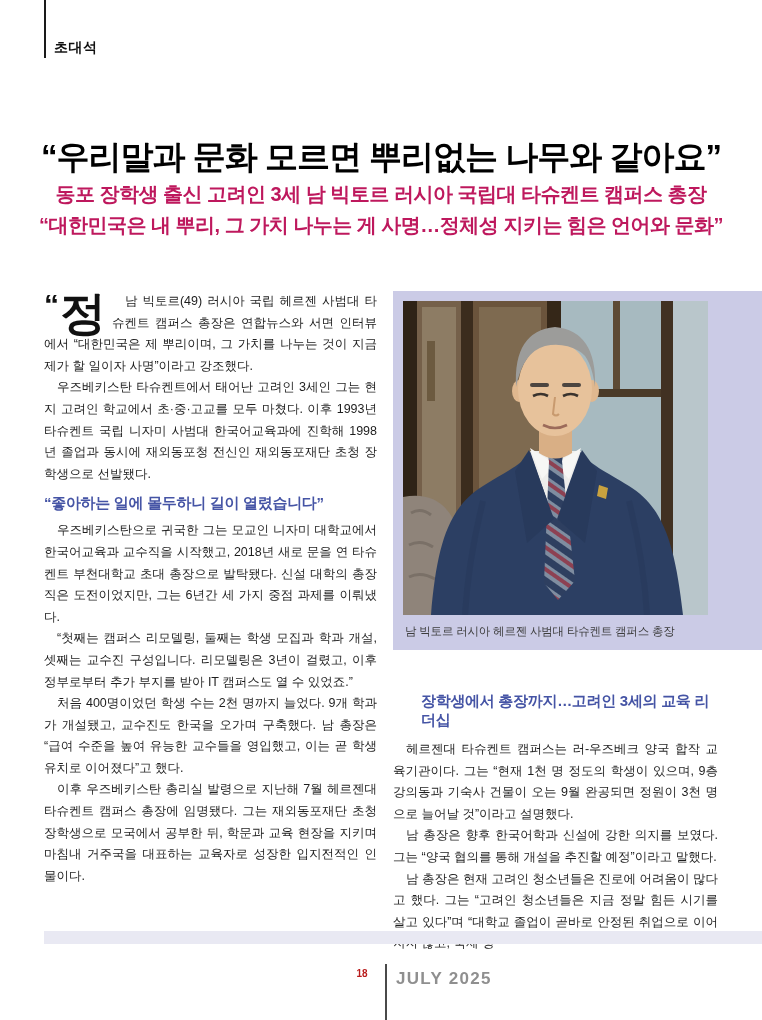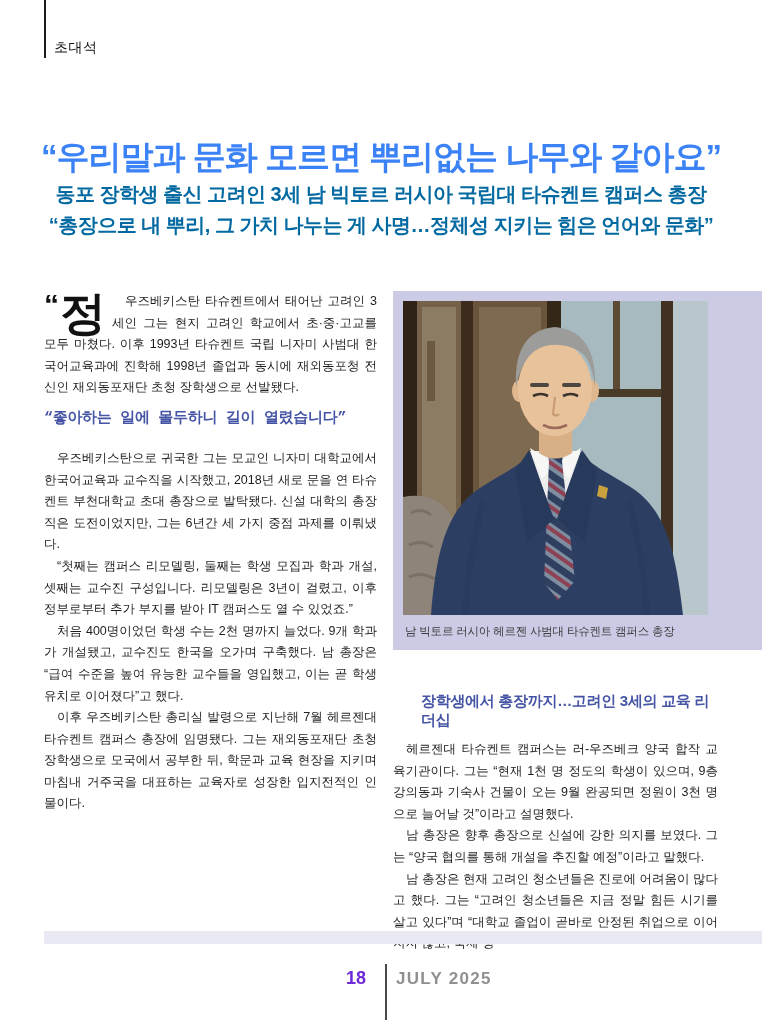--- a/index.html
+++ b/index.html
@@ -2,71 +2,72 @@
 <html><head>
 <meta charset="utf-8">
 <style>
   html,body{margin:0;padding:0;background:#fff;}
   .page{
     position:relative;width:762px;height:1020px;background:#ffffff;overflow:hidden;
     font-family:"Liberation Sans",sans-serif;color:#1c1c1c;
   }
   
   .kicker-rule{position:absolute;left:44px;top:0;width:2px;height:58px;background:#1a1a1a;}
-  .kicker{position:absolute;left:54px;top:39px;font-size:14px;font-weight:400;color:#111;letter-spacing:0.5px;}
+  .kicker{position:absolute;left:54px;top:39px;font-size:14px;font-weight:700;color:#111;letter-spacing:0.5px;}
   
   .headline{position:absolute;left:0;right:0;top:113px;text-align:center;
-    font-size:33px;font-weight:800;color:#3b82f6;letter-spacing:-1px;}
-  .deck{position:absolute;left:0;right:0;text-align:center;font-weight:800;color:#0369a1;
+    font-size:33px;font-weight:800;color:#000000;letter-spacing:-1px;}
+  .deck{position:absolute;left:0;right:0;text-align:center;font-weight:800;color:#be185d;
     font-size:20px;letter-spacing:-0.5px;}
   .deck1{top:181px;}
   .deck2{top:212px;}
   
   .columns{position:absolute;left:44px;top:291px;width:674px;display:flex;gap:16px;}
   .col-left{width:333px;}
   .col-right{width:325px;}
   p.body{margin:0;font-size:12.5px;line-height:21.6px;text-align:justify;
     word-break:break-all;color:#1d1d1d;text-indent:13px;}
   p.body.noindent{text-indent:0;}
   .lead .open-q{float:left;font-size:30px;font-weight:800;line-height:24px;margin:2px 1px 0 0;color:#111;}
   .lead .initial{float:left;font-size:46px;line-height:41px;font-weight:700;margin:2px 6px 0 0;color:#111;}
   .sec-heading{margin:0;font-size:15px;font-weight:800;color:#4554a5;letter-spacing:-0.3px;}
-  .sec-heading.left{margin-top:9px;margin-bottom:21px;font-family:Liberation Mono, monospace;}
+  .sec-heading.left{margin-top:9px;margin-bottom:7px;}
   .sec-heading.right{margin-top:42px;margin-bottom:9px;margin-left:28px;}
   
   .photo-panel{width:389px;box-sizing:border-box;background:#cbcbe6;padding:10px 10px 6px;}
   .photo-frame{width:305px;height:314px;overflow:hidden;}
   .photo-frame svg{display:block;}
   .photo-caption{padding:9px 2px 5px;font-size:11.5px;color:#3c3c3c;letter-spacing:-0.2px;}
   
   .footer-bar{position:absolute;left:44px;right:0;top:931px;height:13px;background:#e9e9f3;}
-  .page-num{position:absolute;left:346px;top:968px;width:32px;text-align:left;
-    font-size:18px;font-weight:800;color:#6d28d9;}
+  .page-num{position:absolute;left:346px;top:968px;width:32px;text-align:center;
+    font-size:10px;font-weight:800;color:#b91c1c;}
   .footer-rule{position:absolute;left:385px;top:964px;width:2px;height:56px;background:#4a4a4a;}
   .issue{position:absolute;left:396px;top:969px;font-size:17px;font-weight:700;
     color:#8f8f8f;letter-spacing:1.3px;}
 </style>
 </head>
 <body>
 
 <div class="page">
 
   <div class="kicker-rule"></div>
   <div class="kicker">초대석</div>
 
   <h1 class="headline">“우리말과 문화 모르면 뿌리없는 나무와 같아요”</h1>
   <div class="deck deck1">동포 장학생 출신 고려인 3세 남 빅토르 러시아 국립대 타슈켄트 캠퍼스 총장</div>
-  <div class="deck deck2">“총장으로 내 뿌리, 그 가치 나누는 게 사명…정체성 지키는 힘은 언어와 문화”</div>
+  <div class="deck deck2">“대한민국은 내 뿌리, 그 가치 나누는 게 사명…정체성 지키는 힘은 언어와 문화”</div>
 
   <div class="columns">
 
     <div class="col-left">
       <p class="body noindent lead">
         <span class="open-q">“</span><span class="initial">정</span>
       </p>
+      <p class="body">남 빅토르(49) 러시아 국립 헤르젠 사범대 타슈켄트 캠퍼스 총장은 연합뉴스와 서면 인터뷰에서 “대한민국은 제 뿌리이며, 그 가치를 나누는 것이 지금 제가 할 일이자 사명”이라고 강조했다.</p>
       <p class="body">우즈베키스탄 타슈켄트에서 태어난 고려인 3세인 그는 현지 고려인 학교에서 초·중·고교를 모두 마쳤다. 이후 1993년 타슈켄트 국립 니자미 사범대 한국어교육과에 진학해 1998년 졸업과 동시에 재외동포청 전신인 재외동포재단 초청 장학생으로 선발됐다.</p>
       <h2 class="sec-heading left">“좋아하는 일에 몰두하니 길이 열렸습니다”</h2>
       <p class="body">우즈베키스탄으로 귀국한 그는 모교인 니자미 대학교에서 한국어교육과 교수직을 시작했고, 2018년 새로 문을 연 타슈켄트 부천대학교 초대 총장으로 발탁됐다. 신설 대학의 총장직은 도전이었지만, 그는 6년간 세 가지 중점 과제를 이뤄냈다.</p>
       <p class="body">“첫째는 캠퍼스 리모델링, 둘째는 학생 모집과 학과 개설, 셋째는 교수진 구성입니다. 리모델링은 3년이 걸렸고, 이후 정부로부터 추가 부지를 받아 IT 캠퍼스도 열 수 있었죠.”</p>
       <p class="body">처음 400명이었던 학생 수는 2천 명까지 늘었다. 9개 학과가 개설됐고, 교수진도 한국을 오가며 구축했다. 남 총장은 “급여 수준을 높여 유능한 교수들을 영입했고, 이는 곧 학생 유치로 이어졌다”고 했다.</p>
       <p class="body">이후 우즈베키스탄 총리실 발령으로 지난해 7월 헤르젠대 타슈켄트 캠퍼스 총장에 임명됐다. 그는 재외동포재단 초청 장학생으로 모국에서 공부한 뒤, 학문과 교육 현장을 지키며 마침내 거주국을 대표하는 교육자로 성장한 입지전적인 인물이다.</p>
     </div>
 
     <div class="col-right">
       <div class="photo-panel">
@@ -127,21 +128,21 @@
             <path d="M130 95 q8 -4 15 0" stroke="#3a332e" stroke-width="2.6" fill="none"></path>
             <path d="M160 95 q8 -4 15 0" stroke="#3a332e" stroke-width="2.6" fill="none"></path>
             <path d="M152 96 L150 113 q3 3 6 0" stroke="#c89a6f" stroke-width="2" fill="none"></path>
             <path d="M140 124 q12 6 24 0" stroke="#9c6b5a" stroke-width="2.6" fill="none"></path>
           </svg>
         </div>
         <div class="photo-caption">남 빅토르 러시아 헤르젠 사범대 타슈켄트 캠퍼스 총장</div>
       </div>
       <h2 class="sec-heading right">장학생에서 총장까지…고려인 3세의 교육 리더십</h2>
       <p class="body">헤르젠대 타슈켄트 캠퍼스는 러-우즈베크 양국 합작 교육기관이다. 그는 “현재 1천 명 정도의 학생이 있으며, 9층 강의동과 기숙사 건물이 오는 9월 완공되면 정원이 3천 명으로 늘어날 것”이라고 설명했다.</p>
-      <p class="body">남 총장은 향후 총장으로 신설에 강한 의지를 보였다. 그는 “양국 협의를 통해 개설을 추진할 예정”이라고 말했다.</p>
+      <p class="body">남 총장은 향후 한국어학과 신설에 강한 의지를 보였다. 그는 “양국 협의를 통해 개설을 추진할 예정”이라고 말했다.</p>
       <p class="body">남 총장은 현재 고려인 청소년들은 진로에 어려움이 많다고 했다. 그는 “고려인 청소년들은 지금 정말 힘든 시기를 살고 있다”며 “대학교 졸업이 곧바로 안정된 취업으로 이어지지 않고, 국제 정</p>
     </div>
 
   </div>
 
   <div class="footer-bar"></div>
   <div class="page-num">18</div>
   <div class="footer-rule"></div>
   <div class="issue">JULY 2025</div>
 

